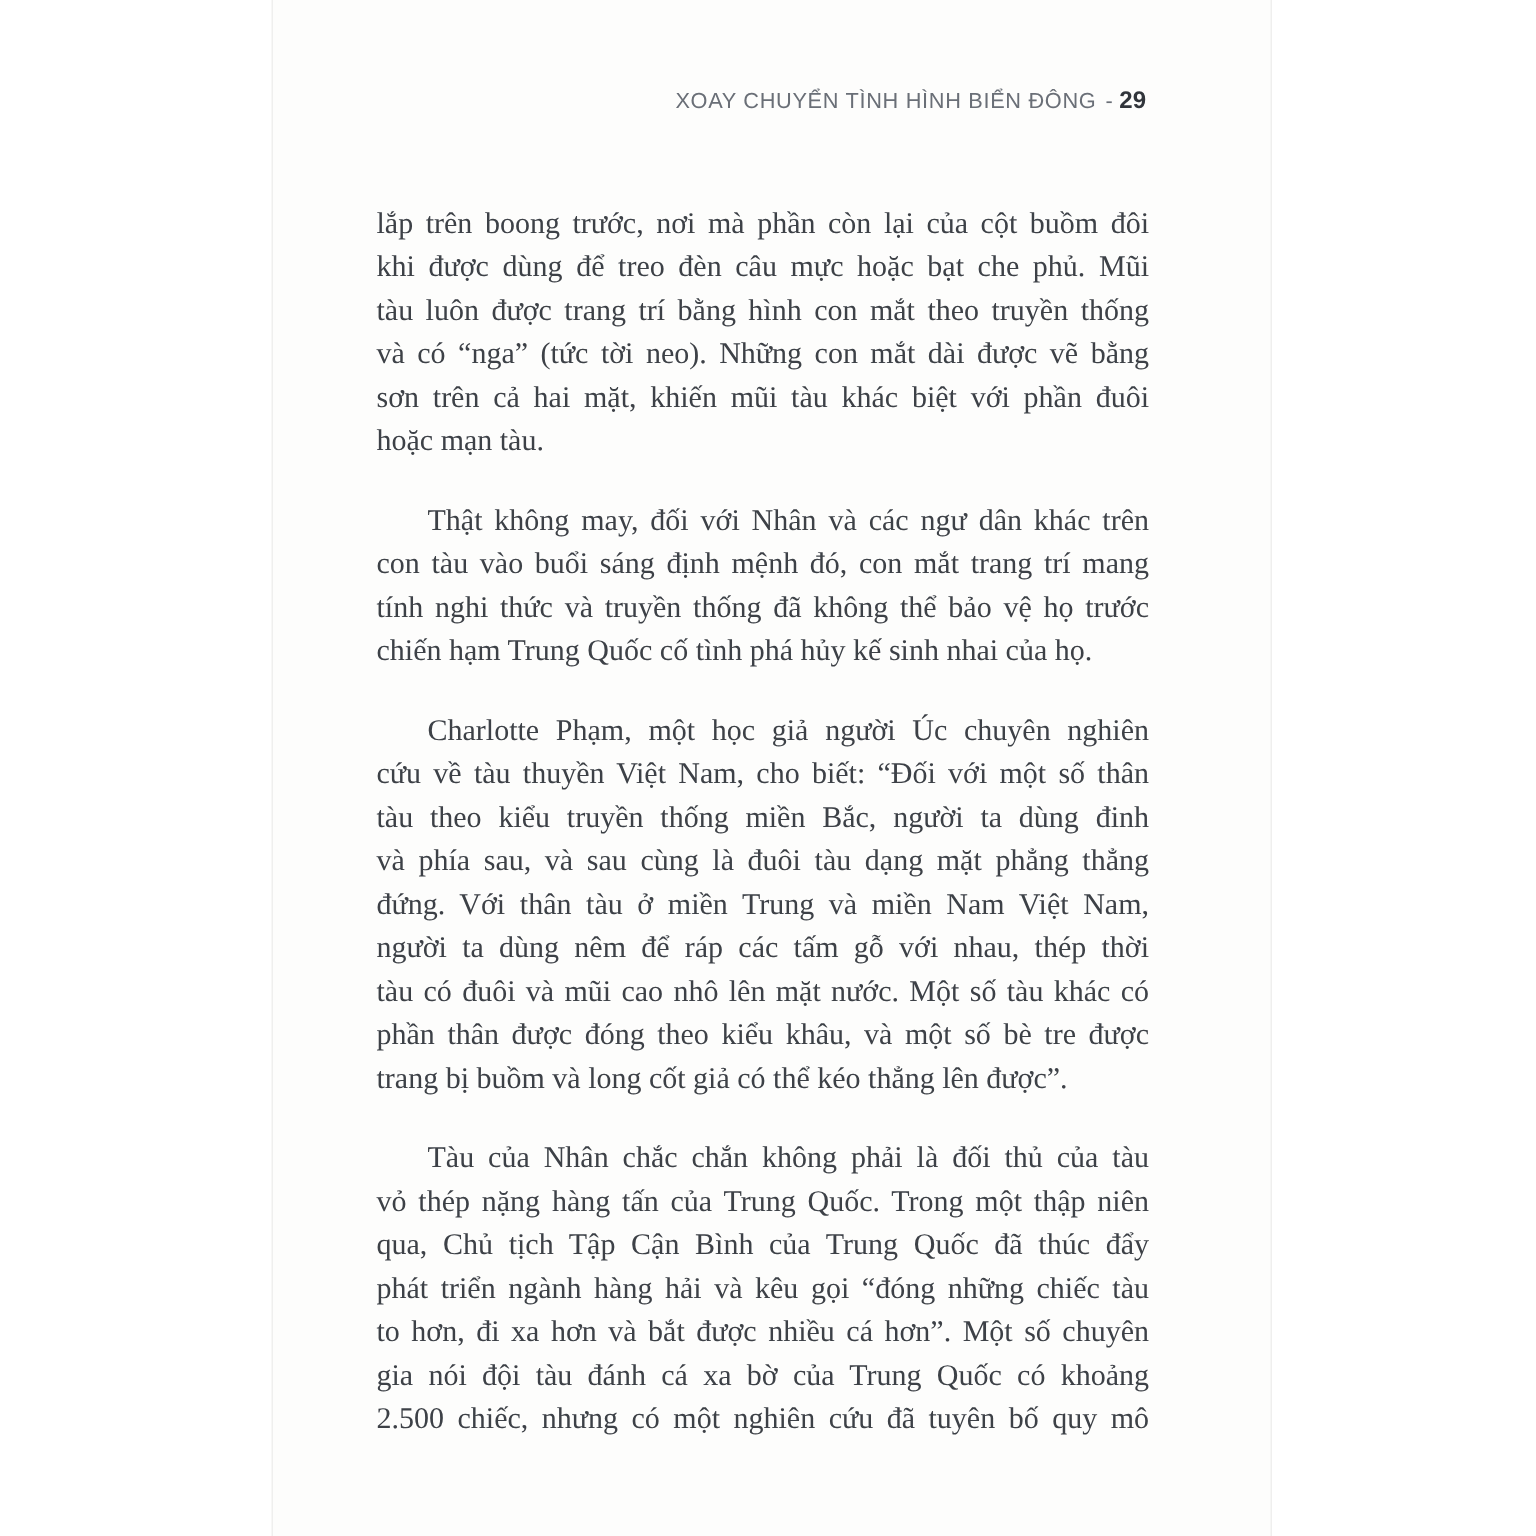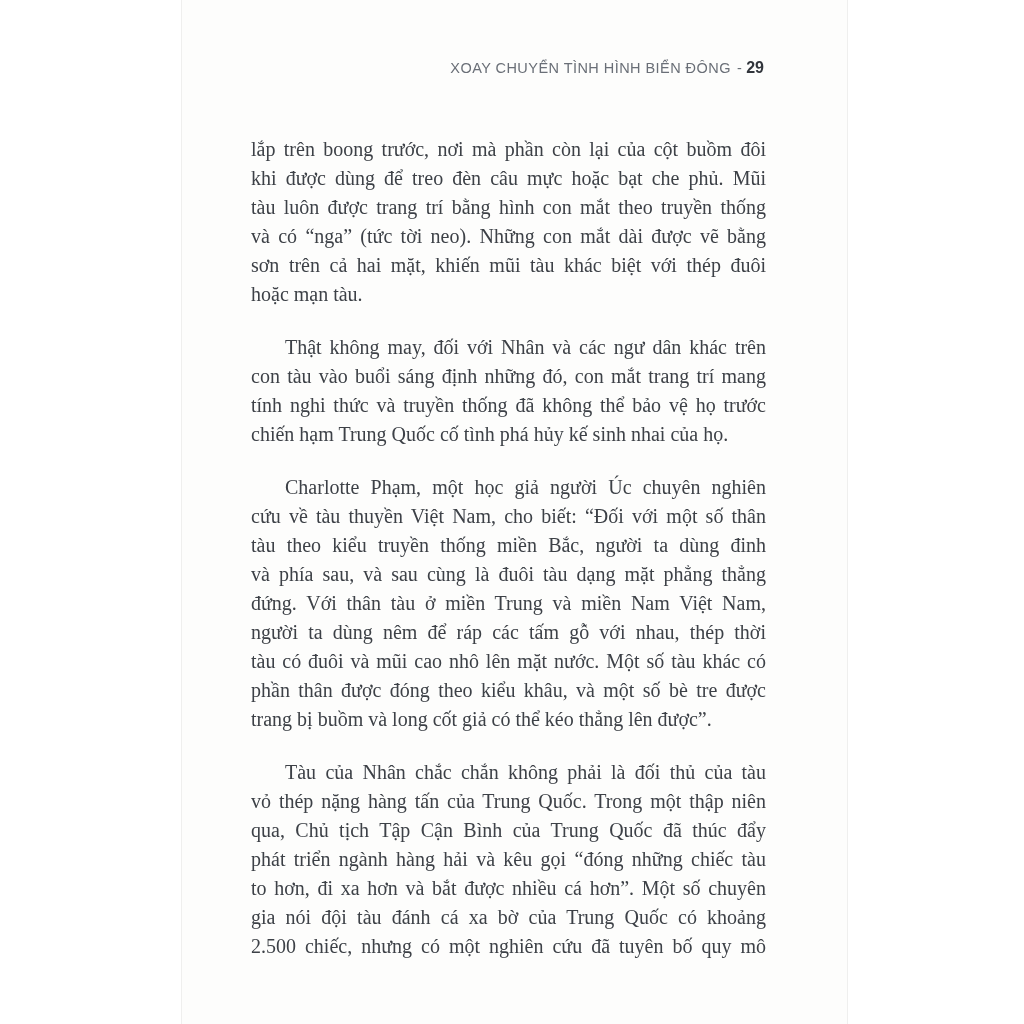--- a/index.html
+++ b/index.html
@@ -84,26 +84,26 @@
     <div class="running-header">
       <span>XOAY CHUYỂN TÌNH HÌNH BIỂN ĐÔNG</span><span class="sep">-</span><span class="pagenum">29</span>
     </div>
 
     <div class="body-text" id="bodyText">
         <div class="paragraph">
           <div class="line first-line">lắp trên boong trước, nơi mà phần còn lại của cột buồm đôi</div>
           <div class="line">khi được dùng để treo đèn câu mực hoặc bạt che phủ. Mũi</div>
           <div class="line">tàu luôn được trang trí bằng hình con mắt theo truyền thống</div>
           <div class="line">và có “nga” (tức tời neo). Những con mắt dài được vẽ bằng</div>
-          <div class="line">sơn trên cả hai mặt, khiến mũi tàu khác biệt với thép đuôi</div>
+          <div class="line">sơn trên cả hai mặt, khiến mũi tàu khác biệt với phần đuôi</div>
           <div class="line last-line">hoặc mạn tàu.</div>
         </div>
         <div class="paragraph indented">
           <div class="line first-line">Thật không may, đối với Nhân và các ngư dân khác trên</div>
-          <div class="line">con tàu vào buổi sáng định những đó, con mắt trang trí mang</div>
+          <div class="line">con tàu vào buổi sáng định mệnh đó, con mắt trang trí mang</div>
           <div class="line">tính nghi thức và truyền thống đã không thể bảo vệ họ trước</div>
           <div class="line last-line">chiến hạm Trung Quốc cố tình phá hủy kế sinh nhai của họ.</div>
         </div>
         <div class="paragraph indented">
           <div class="line first-line">Charlotte Phạm, một học giả người Úc chuyên nghiên</div>
           <div class="line">cứu về tàu thuyền Việt Nam, cho biết: “Đối với một số thân</div>
           <div class="line">tàu theo kiểu truyền thống miền Bắc, người ta dùng đinh</div>
           <div class="line">và phía sau, và sau cùng là đuôi tàu dạng mặt phẳng thẳng</div>
           <div class="line">đứng. Với thân tàu ở miền Trung và miền Nam Việt Nam,</div>
           <div class="line">người ta dùng nêm để ráp các tấm gỗ với nhau, thép thời</div>

